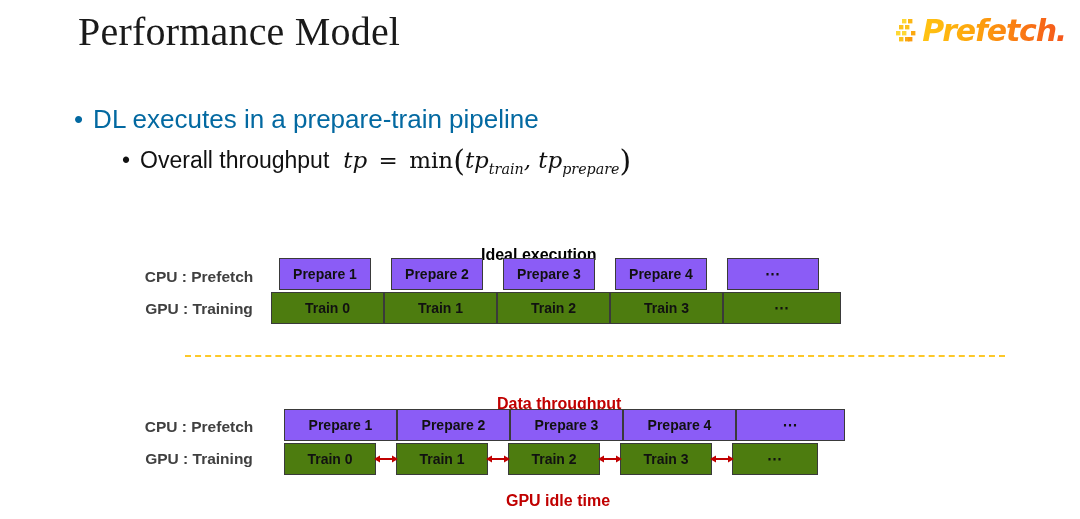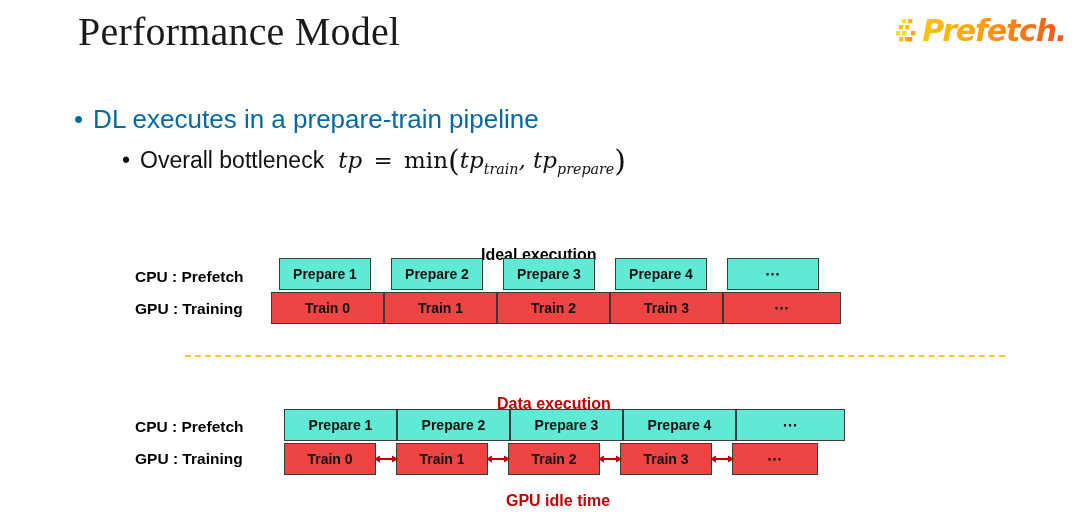--- a/index.html
+++ b/index.html
@@ -118,39 +118,39 @@
     white-space: nowrap;
     margin-top: 20px;
   }
   .diag-title.black { color: #000000; }
   .diag-title.red   { color: #c00000; }
 
   .row-label {
     position: absolute;
     font-size: 15.5px;
     font-weight: bold;
-    color: #000000;
-    white-space: nowrap;
-    text-align: left;
+    color: #404040;
+    white-space: nowrap;
+    text-align: center;
   }
 
   .box {
     position: absolute;
     box-sizing: border-box;
     border: 1.3px solid #3a3a3a;
     font-size: 14px;
     font-weight: bold;
     color: #111;
     display: flex;
     align-items: center;
     justify-content: center;
     white-space: nowrap;
   }
-  .box.green  { background: #5eead4; }
-  .box.orange { background: #ef4444; }
+  .box.green  { background: #8b5cf6; }
+  .box.orange { background: #4d7c0f; }
   .box.ell { font-size: 15px; letter-spacing: 1px; }
 
   .dashed-divider {
     position: absolute;
     border-top: 2.5px dashed #fcc829;
   }
 
   .idle-arrow {
     position: absolute;
     height: 12px;
@@ -176,21 +176,21 @@
   </svg>
   <span class="logo-word">Prefetch.</span>
 </div>
 
 <div class="bullet-1">
   <span class="dot">•</span><span>DL executes in a prepare-train pipeline</span>
 </div>
 
 <div class="bullet-2">
   <span class="dot">•</span>
-    <span>Overall bottleneck</span>
+    <span>Overall throughput</span>
   <span class="math">
     <span>tp</span>
     <span class="op" style="font-style:normal;padding:0 4px;">=</span>
     <span class="op">min</span><span class="paren">(</span><span>tp</span><sub>train</sub><span>,</span>&nbsp;<span>tp</span><sub>prepare</sub><span class="paren">)</span>
   </span>
 </div>
 
 <div class="diagram">
 
   <div class="diag-title black" style="left:481px; top:226px;">Ideal execution</div>
@@ -208,21 +208,21 @@
   <div class="box orange" style="left:384px; top:292px; width:113px; height:32px;">Train 1</div>
   <div class="box orange" style="left:497px; top:292px; width:113px; height:32px;">Train 2</div>
   <div class="box orange" style="left:610px; top:292px; width:113px; height:32px;">Train 3</div>
   <div class="box orange ell" style="left:723px; top:292px; width:118px; height:32px;">⋯</div>
 </div>
 
 <div class="dashed-divider" style="left:185px; top:355px; width:820px;"></div>
 
 <div class="diagram">
 
-  <div class="diag-title red" style="left:497px; top:375px;">Data execution</div>
+  <div class="diag-title red" style="left:497px; top:375px;">Data throughput</div>
 
   <div class="row-label" style="left:135px; top:418px; width:128px;">CPU : Prefetch</div>
   <div class="row-label" style="left:135px; top:450px; width:128px;">GPU : Training</div>
 
   <div class="box green" style="left:284px; top:409px; width:113px; height:32px;">Prepare 1</div>
   <div class="box green" style="left:397px; top:409px; width:113px; height:32px;">Prepare 2</div>
   <div class="box green" style="left:510px; top:409px; width:113px; height:32px;">Prepare 3</div>
   <div class="box green" style="left:623px; top:409px; width:113px; height:32px;">Prepare 4</div>
   <div class="box green ell" style="left:736px; top:409px; width:109px; height:32px;">⋯</div>
 

